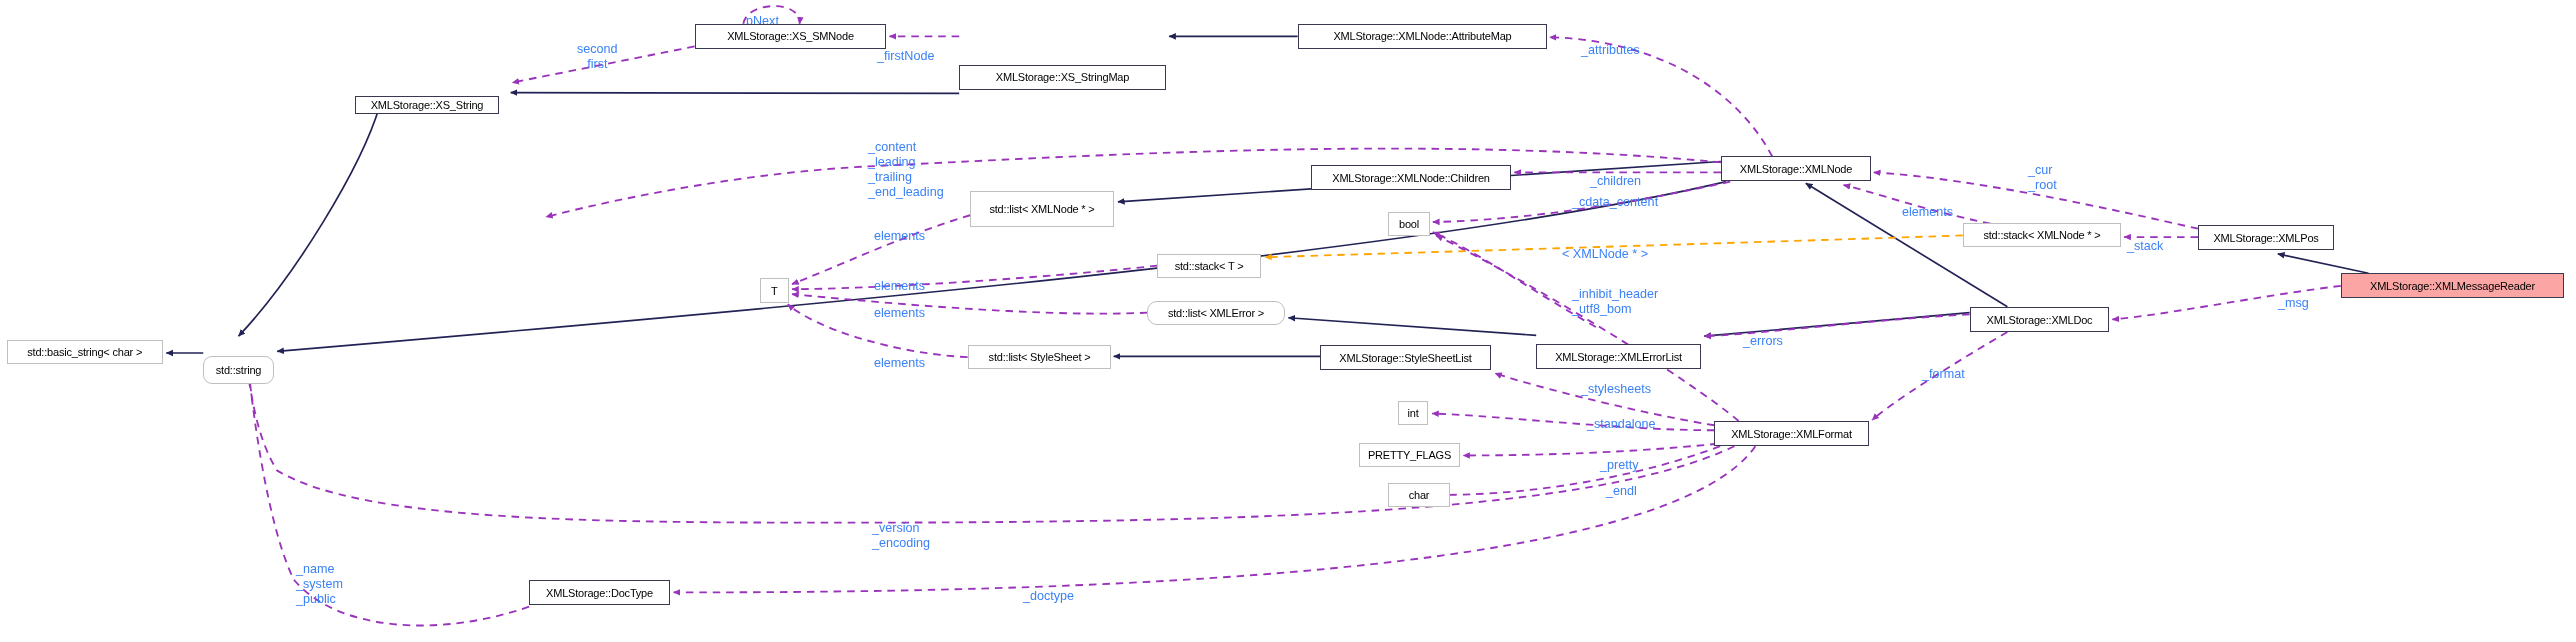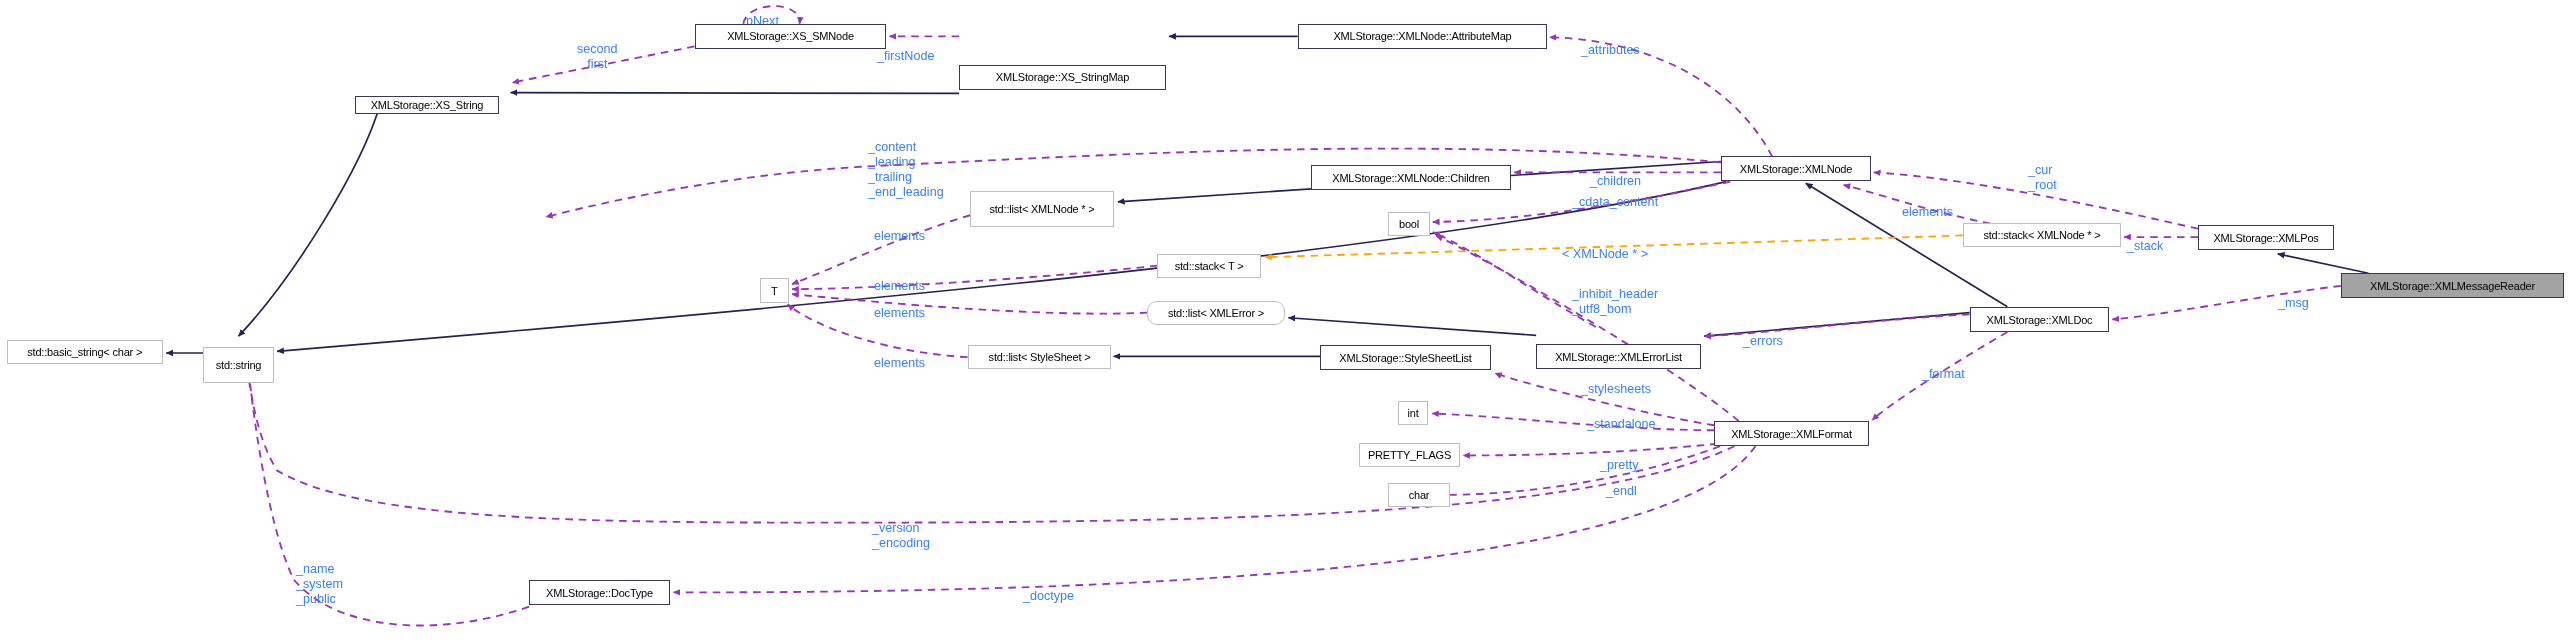--- a/index.html
+++ b/index.html
@@ -37,21 +37,21 @@
   .node.cls {
     border: 1.7px solid #383850;
   }
   
   .node.tpl {
     border: 1.3px solid #bfbfbf;
   }
   
   .node.focus {
     border: 1.7px solid #383850;
-    background: #a3a3a3;
+    background: #fca5a5;
   }
   .edge-label {
     position: absolute;
     font-family: "Liberation Sans", sans-serif;
     font-size: 12.6px;
     color: #3b82f6;
     white-space: pre;
     line-height: 1.18;
     z-index: 4;
     margin-top: 12px;
@@ -175,21 +175,21 @@
   <div class="node cls" style="left:2198px; top:225px; width:136px; height:25px;">XMLStorage::XMLPos</div>
   <div class="node tpl" style="left:1388px; top:212px; width:42px;  height:23.5px;">bool</div>
   <div class="node tpl" style="left:1157px; top:254px; width:104px; height:24px;">std::stack&lt; T &gt;</div>
   <div class="node tpl" style="left:760px;  top:278px; width:28.6px;  height:25px;">T</div>
   <div class="node tpl" style="left:1147px; top:301px; width:138px; height:24px;border-radius:10px;">std::list&lt; XMLError &gt;</div>
   <div class="node cls" style="left:1536px; top:327px; width:165px; height:25px;margin-top:17px;">XMLStorage::XMLErrorList</div>
   <div class="node focus" style="left:2341px; top:273px; width:223px; height:25px;">XMLStorage::XMLMessageReader</div>
   <div class="node cls" style="left:1970px; top:307px; width:139px; height:25px;">XMLStorage::XMLDoc</div>
   <div class="node tpl" style="left:968px; top:345px; width:143px; height:24px;">std::list&lt; StyleSheet &gt;</div>
   <div class="node cls" style="left:1320px; top:345px; width:171px; height:25px;">XMLStorage::StyleSheetList</div>
-  <div class="node tpl" style="left:203px;  top:347px; width:71px;  height:36px;">std::string</div>
+  <div class="node tpl" style="left:203px;  top:356px; width:71px;  height:28px;border-radius:9px;">std::string</div>
   <div class="node tpl" style="left:6.7px;    top:340px; width:156px; height:24px;">std::basic_string&lt; char &gt;</div>
   <div class="node tpl" style="left:1398px; top:401px; width:30px;  height:23.5px;">int</div>
   <div class="node cls" style="left:1714px; top:421px; width:155px; height:25px;">XMLStorage::XMLFormat</div>
   <div class="node tpl" style="left:1359px; top:443px; width:101px; height:23.5px;">PRETTY_FLAGS</div>
   <div class="node tpl" style="left:1388px; top:483px; width:62px;  height:23.5px;">char</div>
   <div class="node cls" style="left:529px;  top:580px; width:141px; height:25px;">XMLStorage::DocType</div>
 
   <div class="edge-label" style="left:739px;  top:1.7px;">_pNext</div>
   <div class="edge-label center" style="left:577px;  top:30px;">second
 first</div>

